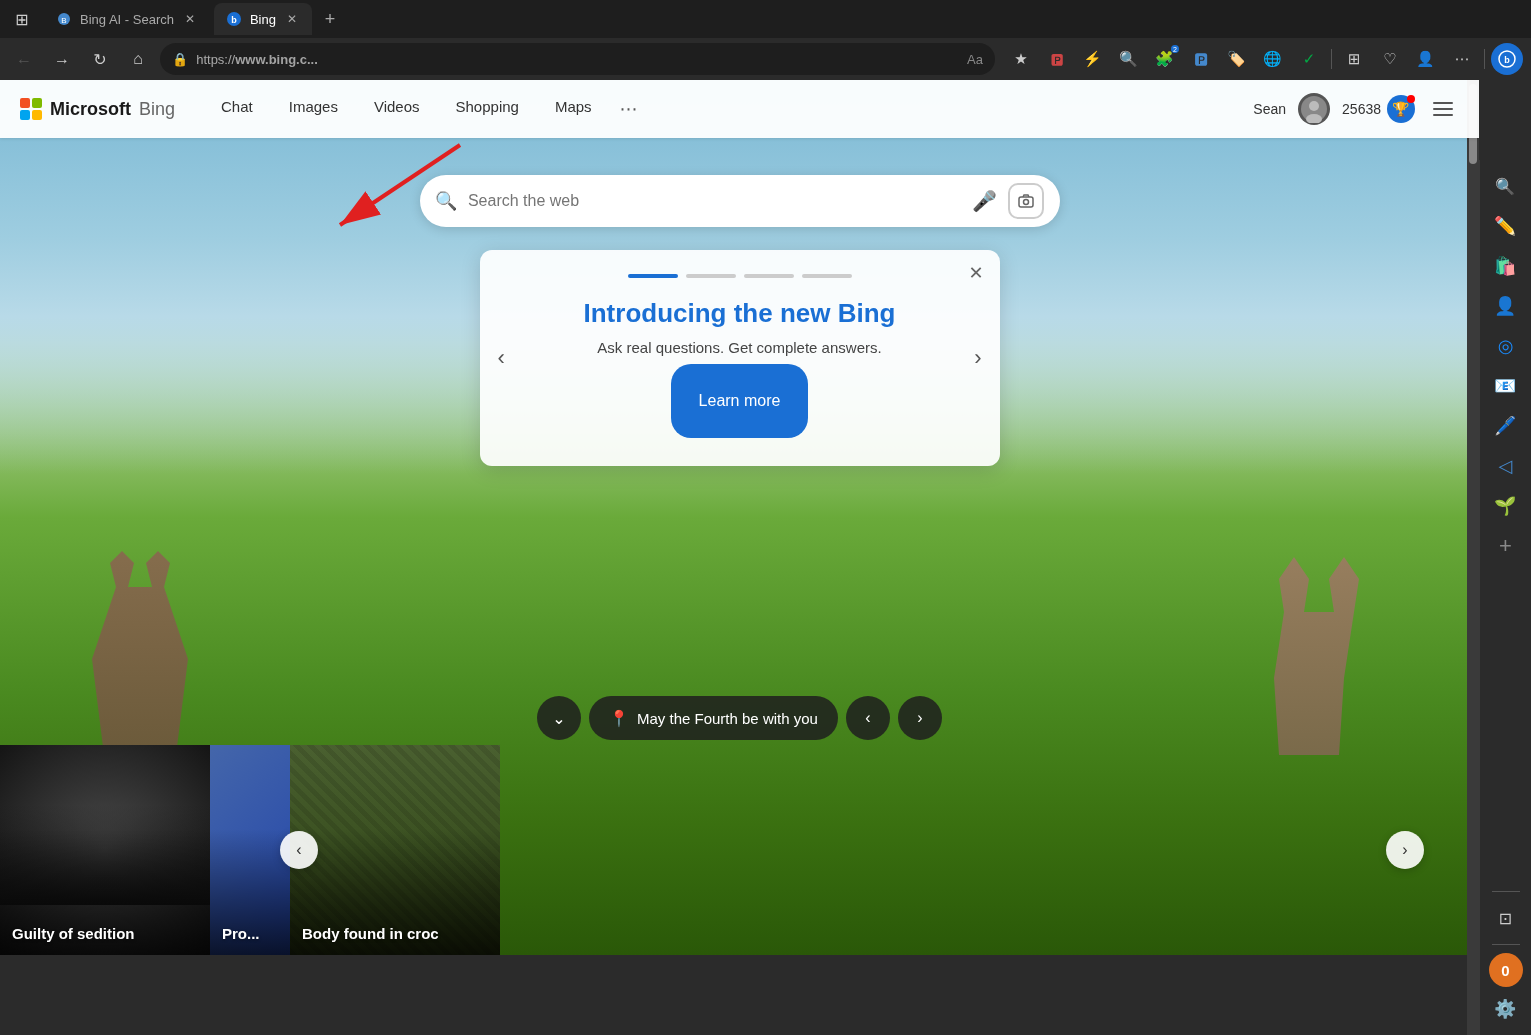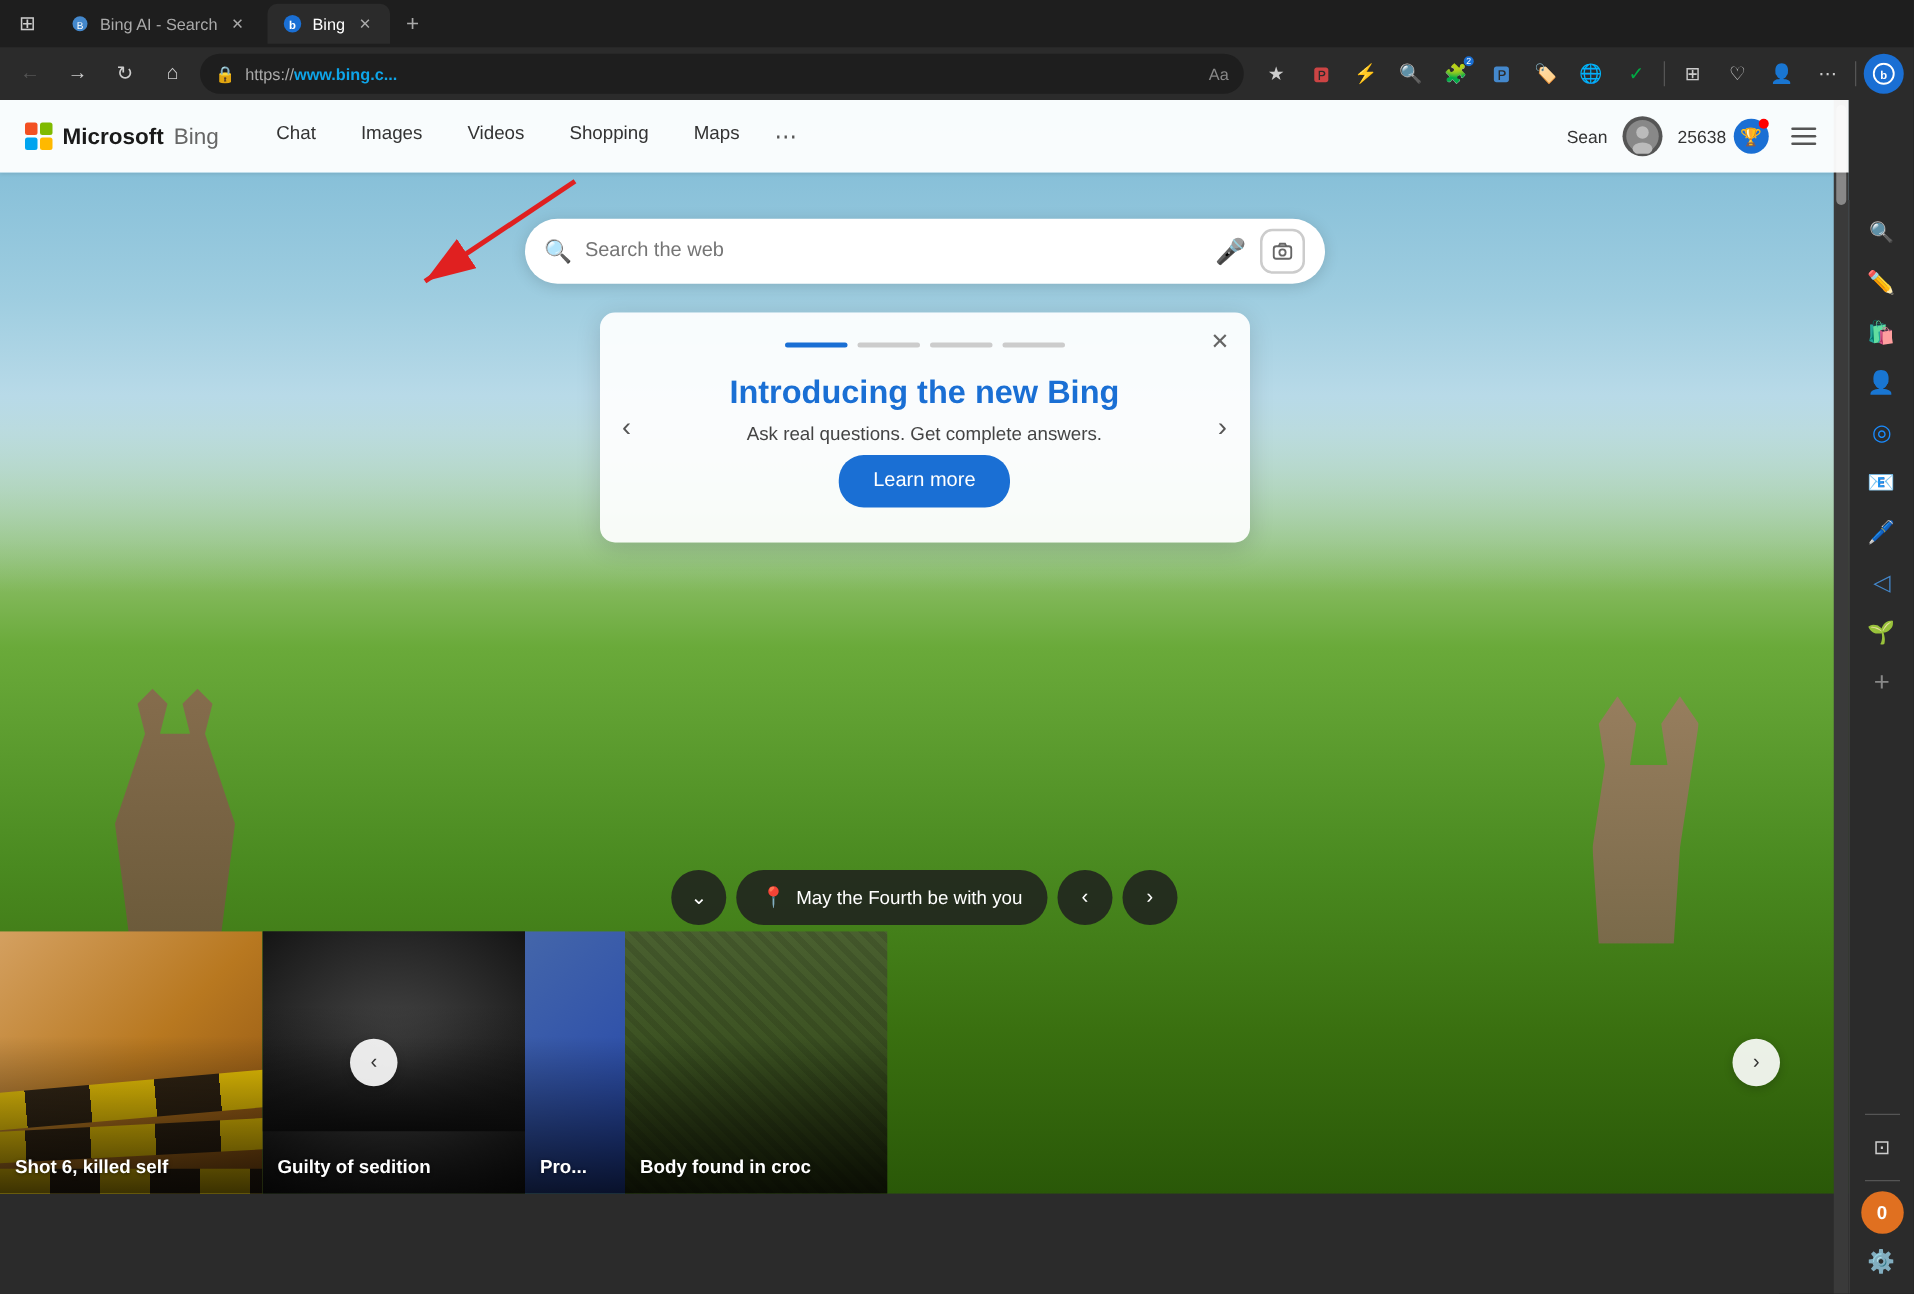--- a/index.html
+++ b/index.html
@@ -53,21 +53,21 @@
       background: #1e1e1e;
       border-radius: 20px;
       display: flex;
       align-items: center;
       padding: 0 12px;
       gap: 8px;
       color: #ccc;
       font-size: 13px;
     }
     .address-url { color: #aaa; font-size: 13px; }
-    .address-url strong { color: #0ea5e9; }
+    .address-url strong { color: #a3a3a3; }
     .toolbar-icons { display: flex; align-items: center; gap: 4px; margin-left: 4px; }
     .toolbar-icon { width: 32px; height: 32px; display: flex; align-items: center; justify-content: center; border-radius: 50%; color: #ccc; font-size: 15px; cursor: pointer; }
     .toolbar-divider { width: 1px; height: 20px; background: #555; margin: 0 2px; }
     .bing-chat-icon { width: 32px; height: 32px; background: #1a6fd4; border-radius: 50%; display: flex; align-items: center; justify-content: center; color: white; font-size: 14px; cursor: pointer; }
 
     
     .right-sidebar {
       position: absolute;
       right: 0;
       top: 80px;
@@ -256,21 +256,21 @@
       right: 10px;
       top: 50%;
       transform: translateY(-50%);
       font-size: 22px; color: #555; cursor: pointer; padding: 8px;
     }
     .learn-more-btn {
       background: #1a6fd4;
       color: white;
       border: none;
       border-radius: 20px;
-      padding: 12px 28px;
+      padding: 28px 28px;
       font-size: 16px;
       font-weight: 500;
       cursor: pointer;
       display: inline-block;
     }
 
     
     .bottom-bar {
       position: absolute;
       bottom: 215px;
@@ -566,30 +566,20 @@
         </div>
         <div class="arrow-btn">‹</div>
         <div class="arrow-btn">›</div>
       </div>
 
       <div class="news-strip">
 
         <div class="news-prev-arrow">‹</div>
         <div class="news-next-arrow">›</div>
 
-        <div class="news-card">
-          <div class="news-card-bg" style="background: linear-gradient(135deg, #d4a060 0%, #b87820 50%, #8a5010 100%); position:absolute; inset:0;">
-
-            <div style="position:absolute; bottom:60px; left:0; right:0; height:30px; background: repeating-linear-gradient(90deg, #ffdd00 0px, #ffdd00 40px, #111 40px, #111 80px); opacity:0.8; transform:rotate(-5deg) scaleX(1.3);"></div>
-            <div style="position:absolute; bottom:30px; left:0; right:0; height:25px; background: repeating-linear-gradient(90deg, #ffdd00 0px, #ffdd00 40px, #111 40px, #111 80px); opacity:0.8; transform:rotate(-3deg) scaleX(1.3);"></div>
-            <div style="position:absolute; bottom:0; left:0; right:0; height:20px; background: repeating-linear-gradient(90deg, #ffdd00 0px, #ffdd00 40px, #111 40px, #111 80px); opacity:0.8;"></div>
-          </div>
-          <div class="news-card-overlay"></div>
-          <div class="news-card-label">Shot 6, killed self</div>
-        </div>
 
         <div class="news-card">
           <div class="news-card-bg" style="background: #222; position:absolute; inset:0;">
             <div style="position:absolute; inset:0; background: radial-gradient(ellipse at center, #555 0%, #111 100%); opacity:0.8;"></div>
 
             <div style="position:absolute; bottom:50px; left:0; right:0; height:100px; background: linear-gradient(to top, #111 0%, transparent 100%);"></div>
           </div>
           <div class="news-card-overlay"></div>
           <div class="news-card-label">Guilty of sedition</div>
         </div>

